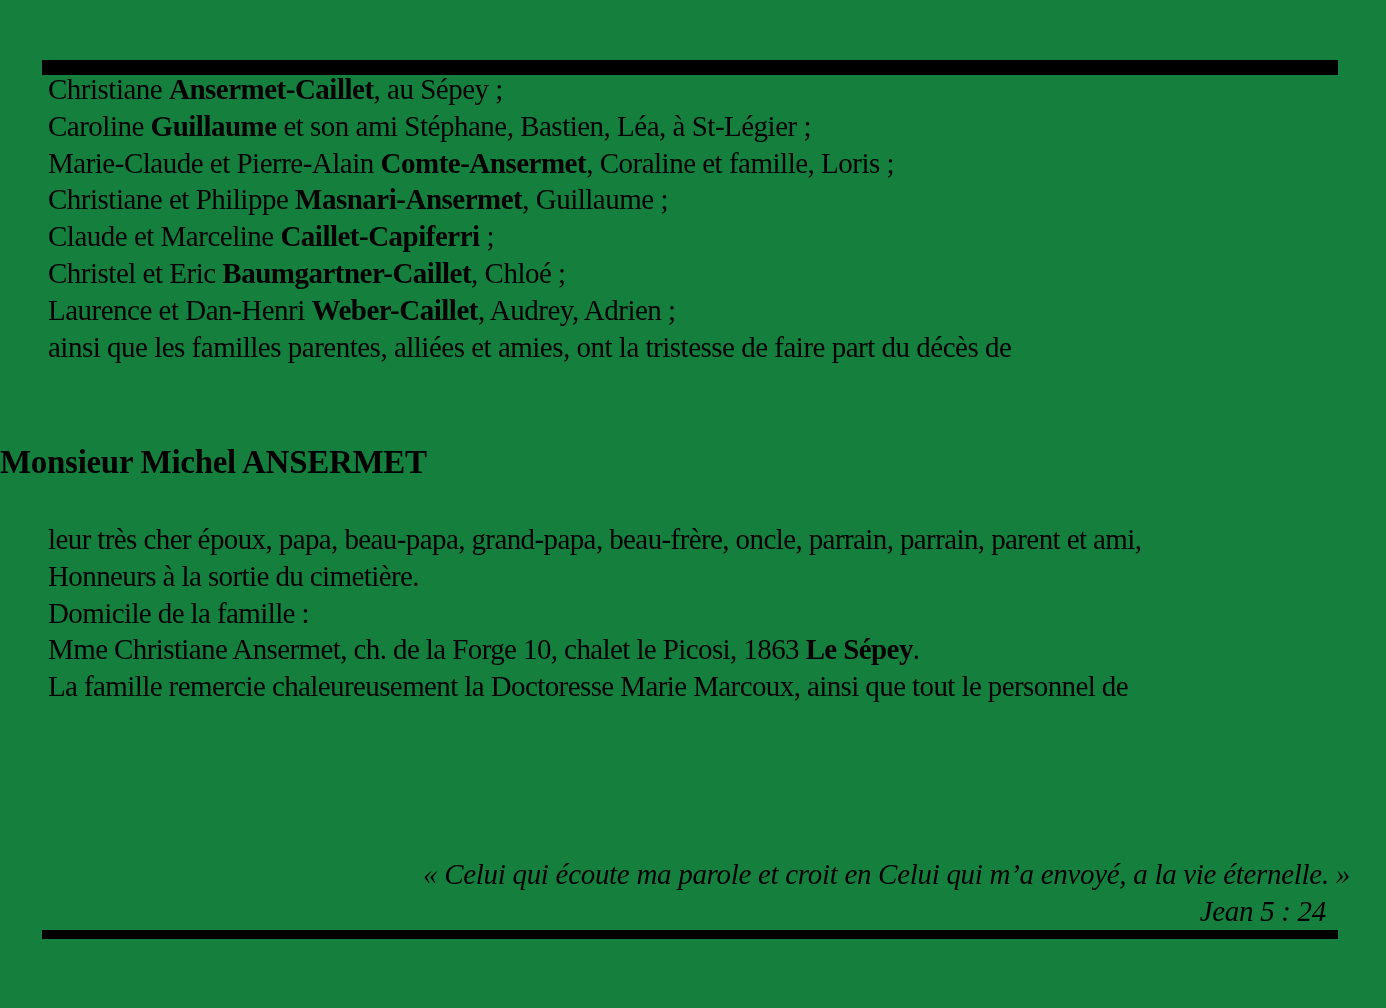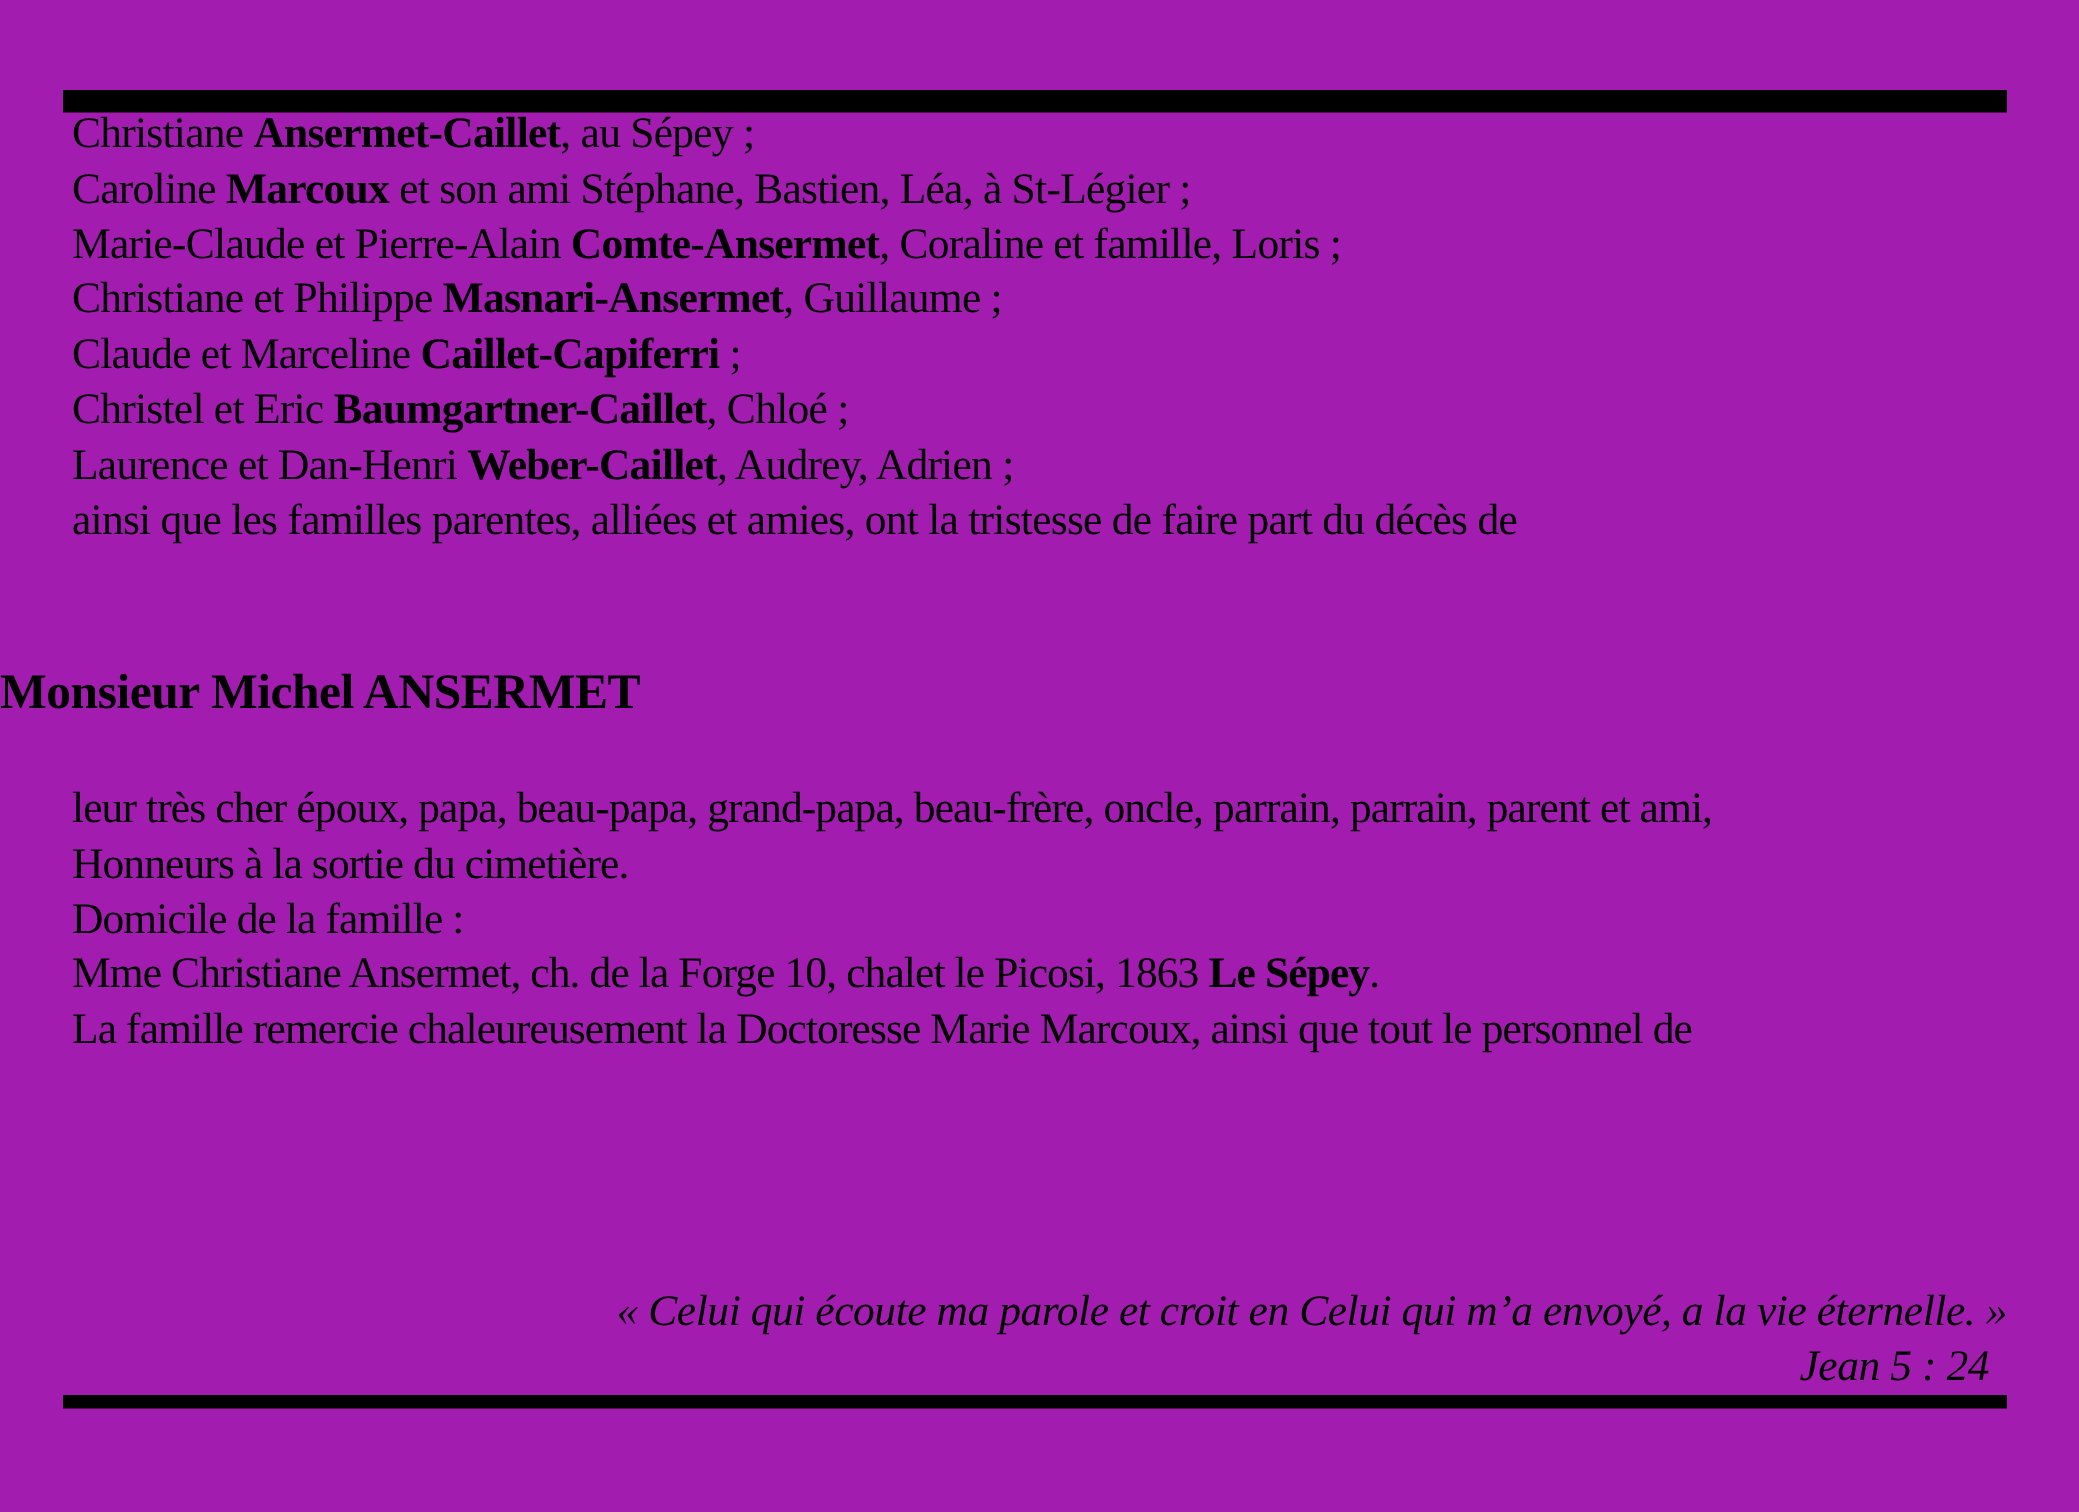--- a/index.html
+++ b/index.html
@@ -4,21 +4,21 @@
 <style>
   html, body {
     margin: 0;
     padding: 0;
     background: #ffffff;
   }
   .page {
     position: relative;
     width: 1386px;
     height: 1008px;
-    background: #a21caf;
+    background: #15803d;
     overflow: hidden;
     font-family: "Liberation Serif", "DejaVu Serif", serif;
     color: #000000;
   }
   .rule {
     position: absolute;
     left: 42px;
     width: 1296px;
     background: #000000;
   }
@@ -56,21 +56,21 @@
     margin: 0;
     text-align: left;
     font-size: 33px;
     font-weight: bold;
     letter-spacing: -0.3px;
   }
 
   .quote-line {
     position: absolute;
     left: 48px;
-    right: 48px;
+    right: 36px;
     top: 858px;
     text-align: right;
     font-style: italic;
     font-size: 29px;
     letter-spacing: -0.3px;
     white-space: nowrap;
   }
   .quote-ref {
     position: absolute;
     left: 48px;
@@ -84,21 +84,21 @@
 </style>
 </head>
 <body>
 
 <div class="page">
 
   <div class="rule rule-top"></div>
 
   <div class="family-block">
       <div class="line"><span>Christiane </span><span class="bold">Ansermet-Caillet</span><span>, au Sépey ;</span></div>
-      <div class="line"><span>Caroline </span><span class="bold">Marcoux</span><span> et son ami Stéphane, Bastien, Léa, à St-Légier ;</span></div>
+      <div class="line"><span>Caroline </span><span class="bold">Guillaume</span><span> et son ami Stéphane, Bastien, Léa, à St-Légier ;</span></div>
       <div class="line"><span>Marie-Claude et Pierre-Alain </span><span class="bold">Comte-Ansermet</span><span>, Coraline et famille, Loris ;</span></div>
       <div class="line"><span>Christiane et Philippe </span><span class="bold">Masnari-Ansermet</span><span>, Guillaume ;</span></div>
       <div class="line"><span>Claude et Marceline </span><span class="bold">Caillet-Capiferri</span><span> ;</span></div>
       <div class="line"><span>Christel et Eric </span><span class="bold">Baumgartner-Caillet</span><span>, Chloé ;</span></div>
       <div class="line"><span>Laurence et Dan-Henri </span><span class="bold">Weber-Caillet</span><span>, Audrey, Adrien ;</span></div>
       <div class="line"><span>ainsi que les familles parentes, alliées et amies, ont la tristesse de faire part du décès de</span></div>
     </div>
 
   <h1 class="deceased-title">Monsieur Michel ANSERMET</h1>
 

